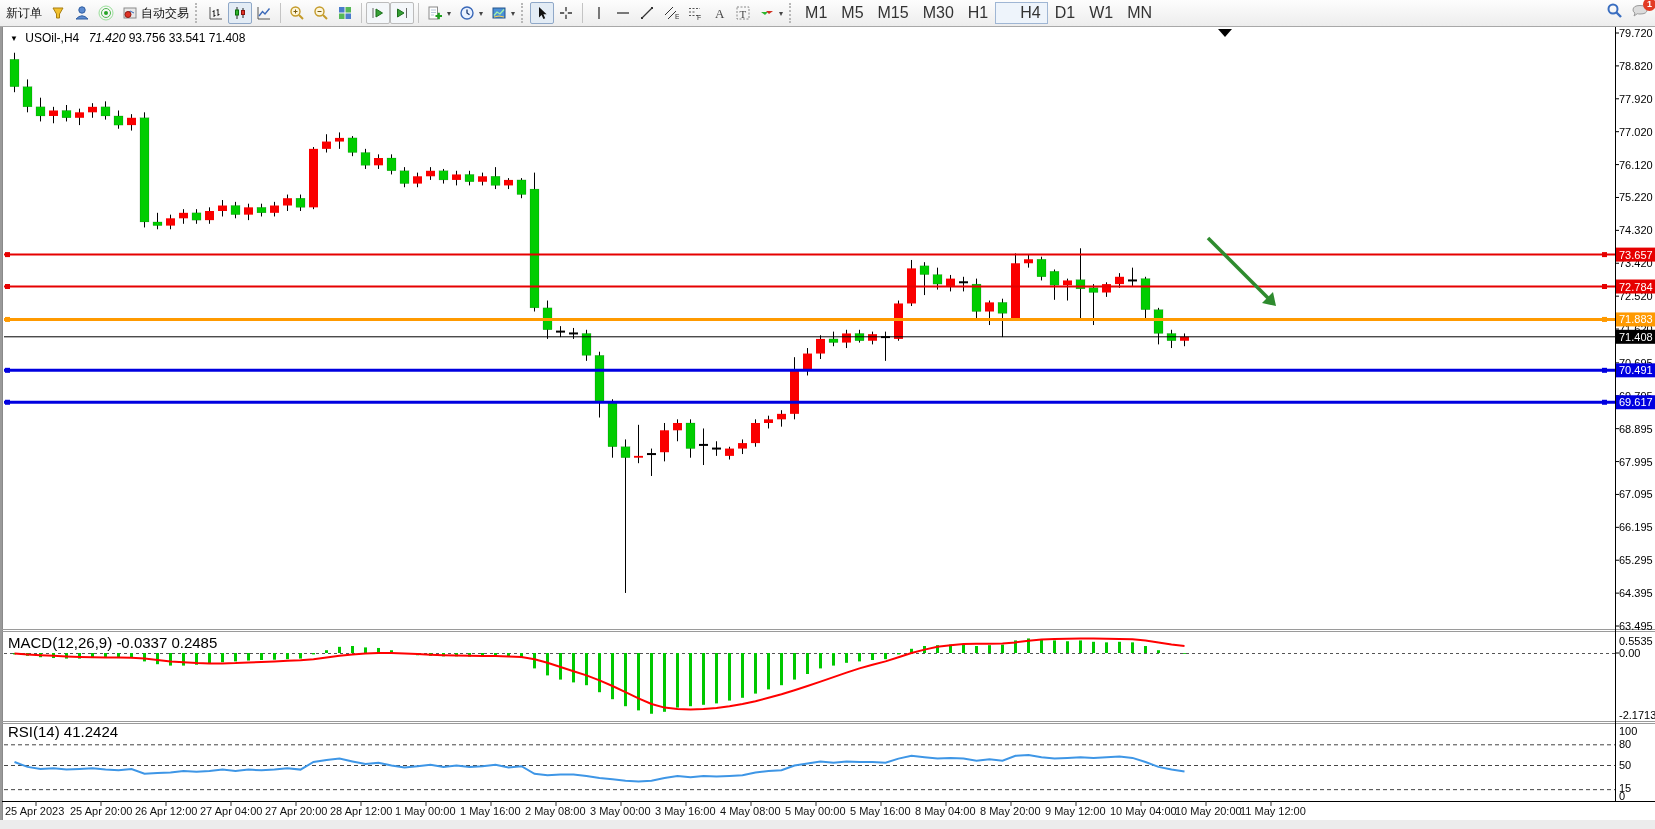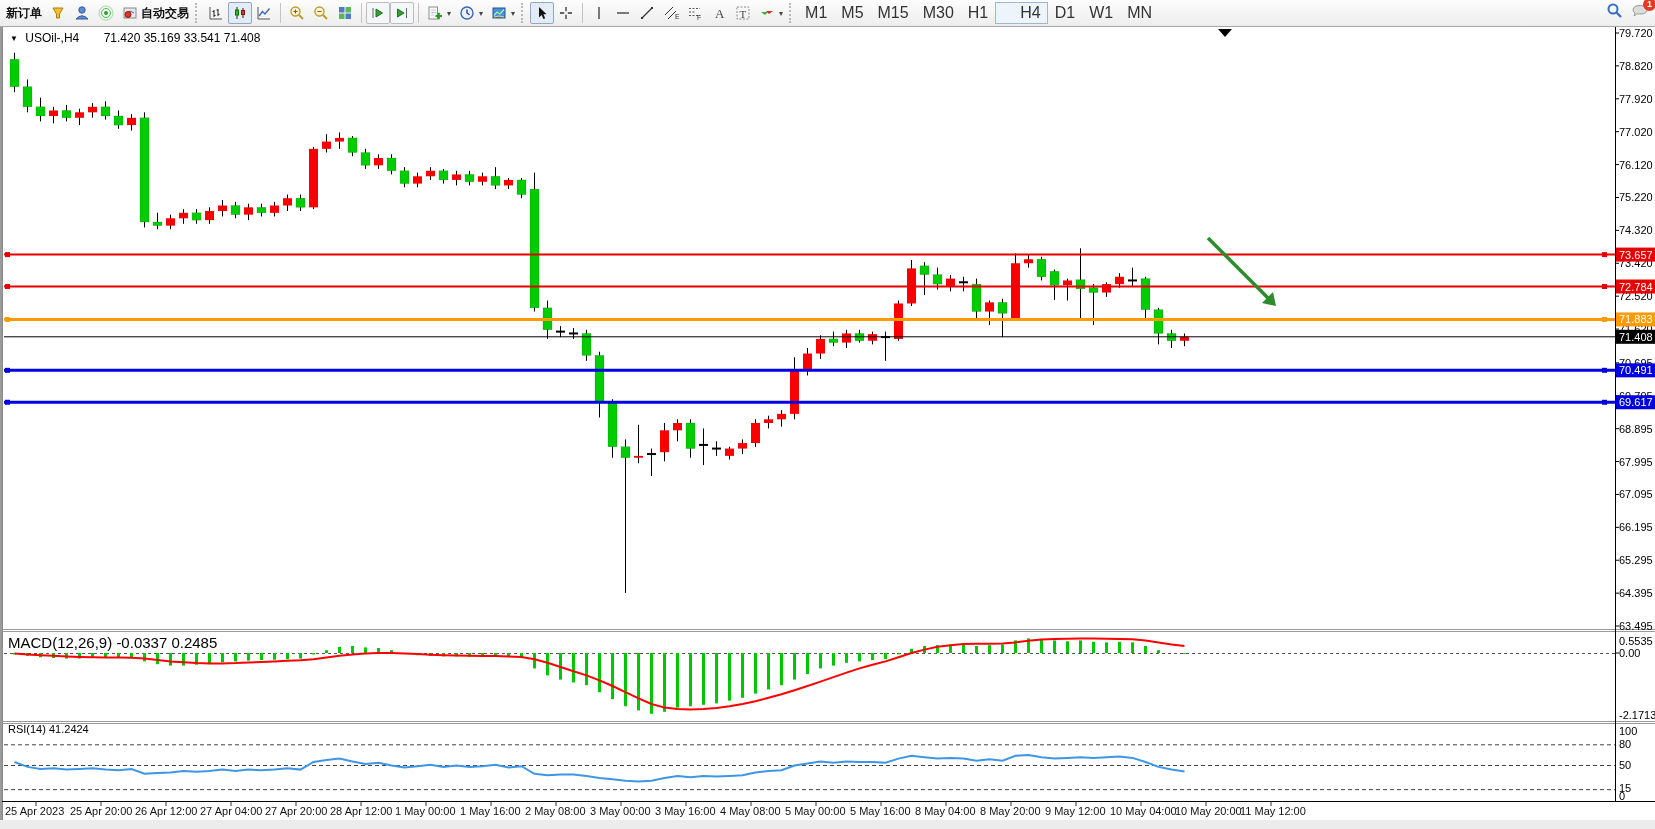--- a/index.html
+++ b/index.html
@@ -6,39 +6,39 @@
     background:#ececec;font-family:"Liberation Sans",sans-serif;-webkit-font-smoothing:none;}
   
   .toolbar{position:absolute;left:0;top:0;width:1655px;height:27px;
     background:linear-gradient(#fdfdfd,#ededed);border-bottom:1px solid #a8a8a8;
     display:flex;align-items:center;padding:0 2px;box-sizing:border-box;}
   .tb-btn{height:22px;min-width:24px;display:flex;align-items:center;justify-content:center;
     gap:3px;padding:0 3px;border:1px solid transparent;border-radius:2px;color:#222;
     font-size:12px;cursor:default;background:transparent;}
   .tb-btn.pressed{background:#e3ecf5;border:1px solid #8fa8c8;}
   .tb-btn.boxed{border:1px solid #bcbcbc;background:#f4f7fa;}
-  .tb-text{font-size:12px;color:#111;white-space:nowrap;font-weight:bold;}
+  .tb-text{font-size:12px;color:#111;white-space:nowrap;}
   .grip{width:3px;height:20px;border-left:2px dotted #b8b8b8;margin:0 4px 0 2px;}
   .sep{width:1px;height:20px;background:#c4c4c4;margin:0 4px;}
   .caret{font-size:8px;color:#444;margin-left:1px;}
   .tf-btn{height:20px;padding:0 6px;font-size:16px;color:#333;border:1px solid transparent;display:flex;align-items:center;}
   .tf-btn.pressed{border:1px solid #9fb6d4;background:#eef4fb;padding-left:24px;}
   .tb-right{position:absolute;right:6px;top:2px;display:flex;align-items:center;gap:8px;}
   .badge{position:absolute;top:-5px;right:-7px;width:13px;height:13px;border-radius:50%;
     background:#e23b24;color:#fff;font-size:9px;font-weight:bold;display:flex;align-items:center;justify-content:center;}
   
   .chartwin{position:absolute;left:0;top:27px;width:1490px;height:793px;background:#fff;
     border-left:2px solid #9a9a9a;box-sizing:border-box;}
   svg{display:block;}
   .overlay{position:absolute;color:#000;white-space:nowrap;z-index:5;}
   .title-row{left:10px;top:31px;font-size:12px;}
   .title-row .tri{font-size:8px;vertical-align:1px;margin-right:4px;}
   .macd-row{left:8px;top:634px;font-size:15px;}
-  .rsi-row{left:8px;top:723px;font-size:11px;}
-  .lblgap{margin-left:21px;}
+  .rsi-row{left:8px;top:723px;font-size:15px;}
+  .lblgap{margin-left:6px;font-style:italic;}
 </style>
 </head>
 <body>
 
 <div class="toolbar">
   <button class="tb-btn">
     <span class="tb-text">新订单</span>
   </button>
   <button class="tb-btn">
     <svg width="16" height="16">
@@ -681,21 +681,21 @@
         <line x1="1269" y1="774" x2="1269" y2="779" stroke="#333"></line>
         <text x="1238" y="788" font-size="11" font-family="&quot;Liberation Sans&quot;,sans-serif" fill="#111">11 May 12:00</text>
       </g>
     </svg>
 </div>
 
 <div class="overlay title-row">
   <span class="tri">▼</span>
   <span>USOil-,H4</span>
   <span class="lblgap">71.420</span>
-  <span>35.169</span>
+  <span>93.756</span>
   <span>33.541</span>
   <span>71.408</span>
 </div>
 <div class="overlay macd-row">
   <span>MACD(12,26,9)</span>
   <span>-0.0337 0.2485</span>
 </div>
 <div class="overlay rsi-row">
   <span>RSI(14)</span>
   <span>41.2424</span>

